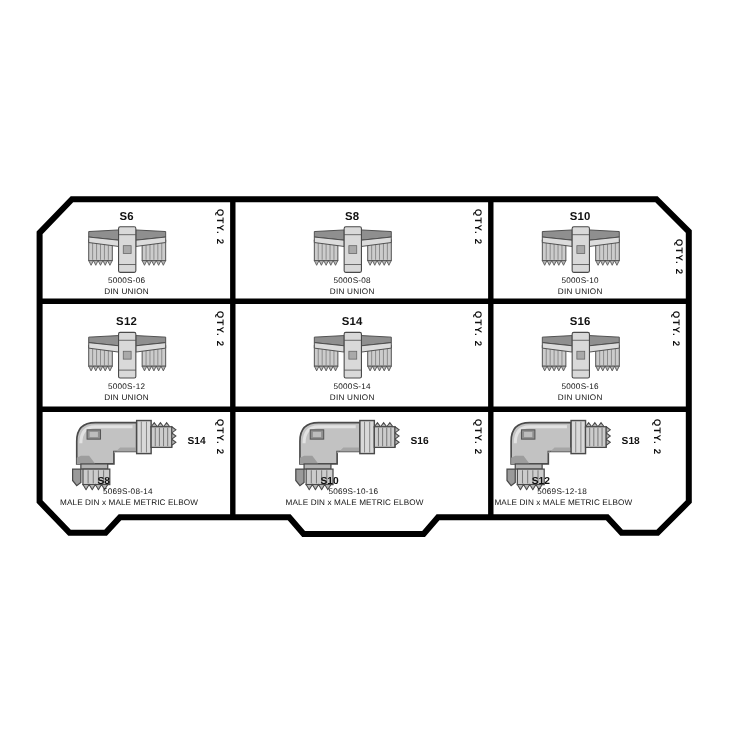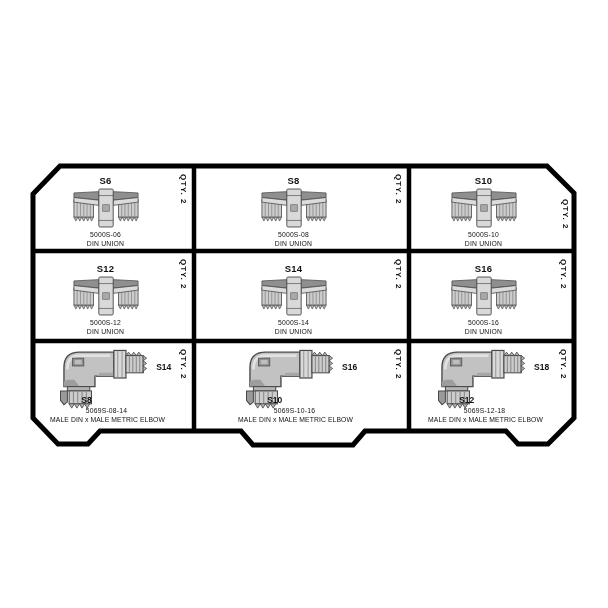--- a/index.html
+++ b/index.html
@@ -203,21 +203,21 @@
           <use href="#sym-elbow"></use>
         </svg>
       <div class="e-metric-label">S16</div>
       <div class="e-din-label">S10</div>
     </div>
     <div class="e-part">5069S-10-16</div>
     <div class="e-desc">MALE DIN x MALE METRIC ELBOW</div>
     <div class="qty">QTY. 2</div>
   </div>
 
-  <div class="cell" style="left:412px;top:344px;width:159px;height:84px;">
+  <div class="cell" style="left:396px;top:344px;width:159px;height:84px;">
     <div class="e-art">
       <svg width="104" height="62" viewBox="0 0 120 72">
           <use href="#sym-elbow"></use>
         </svg>
       <div class="e-metric-label">S18</div>
       <div class="e-din-label">S12</div>
     </div>
     <div class="e-part">5069S-12-18</div>
     <div class="e-desc">MALE DIN x MALE METRIC ELBOW</div>
     <div class="qty">QTY. 2</div>

